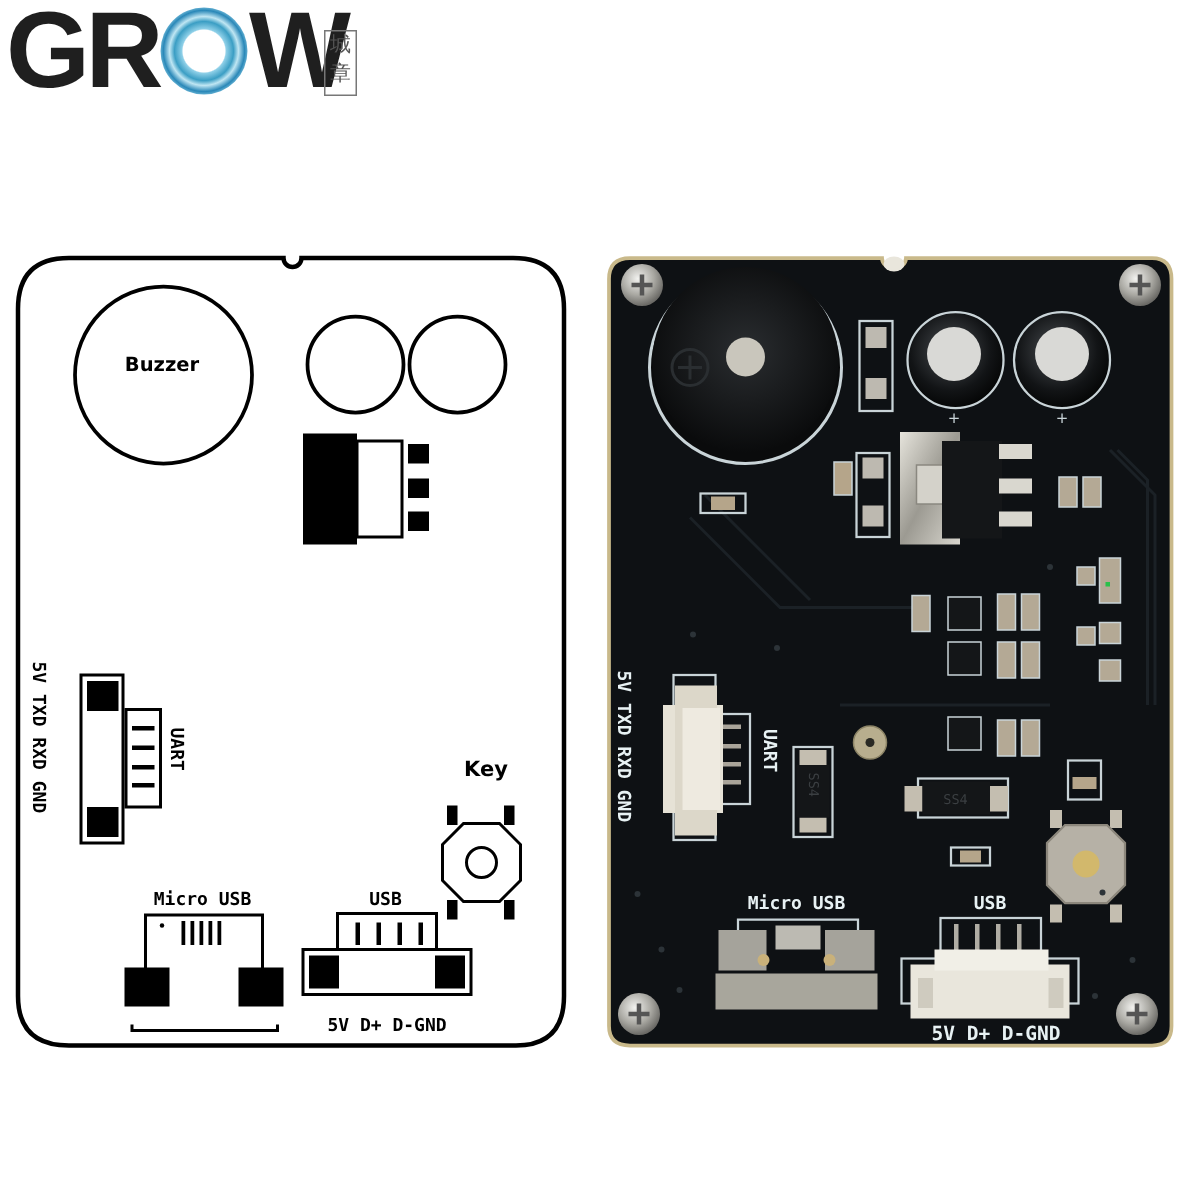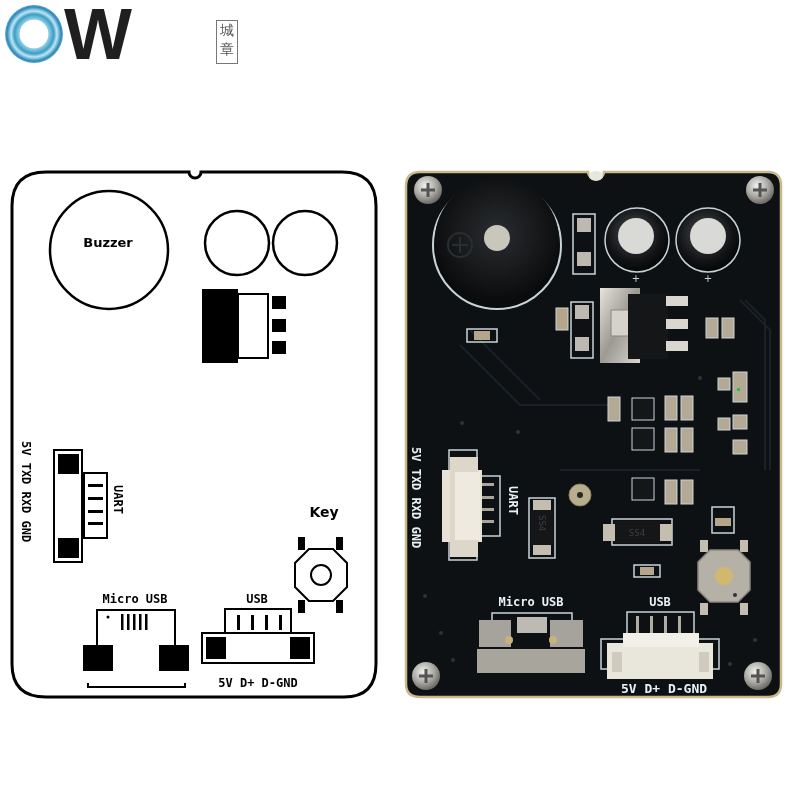--- a/index.html
+++ b/index.html
@@ -19,20 +19,21 @@
     .mono-text { font-family: "DejaVu Sans Mono", monospace; font-weight: bold; fill: #000; }
 
     
     .pcb-svg { left: 400px; top: 160px; }
     .silk { font-family: "DejaVu Sans Mono", monospace; font-weight: bold; fill: #e8f2f4; }
   </style>
 </head>
 <body>
 
 <div class="abs logo">
+  <span class="logo-text">GR</span>
     <span class="logo-o"></span>
     <span class="logo-text">W</span>
 </div>
 <div class="abs seal">
   <div>城</div>
   <div>章</div>
 </div>
 
 <svg class="abs outline-svg" width="400" height="560" viewBox="0 160 400 560">
 

